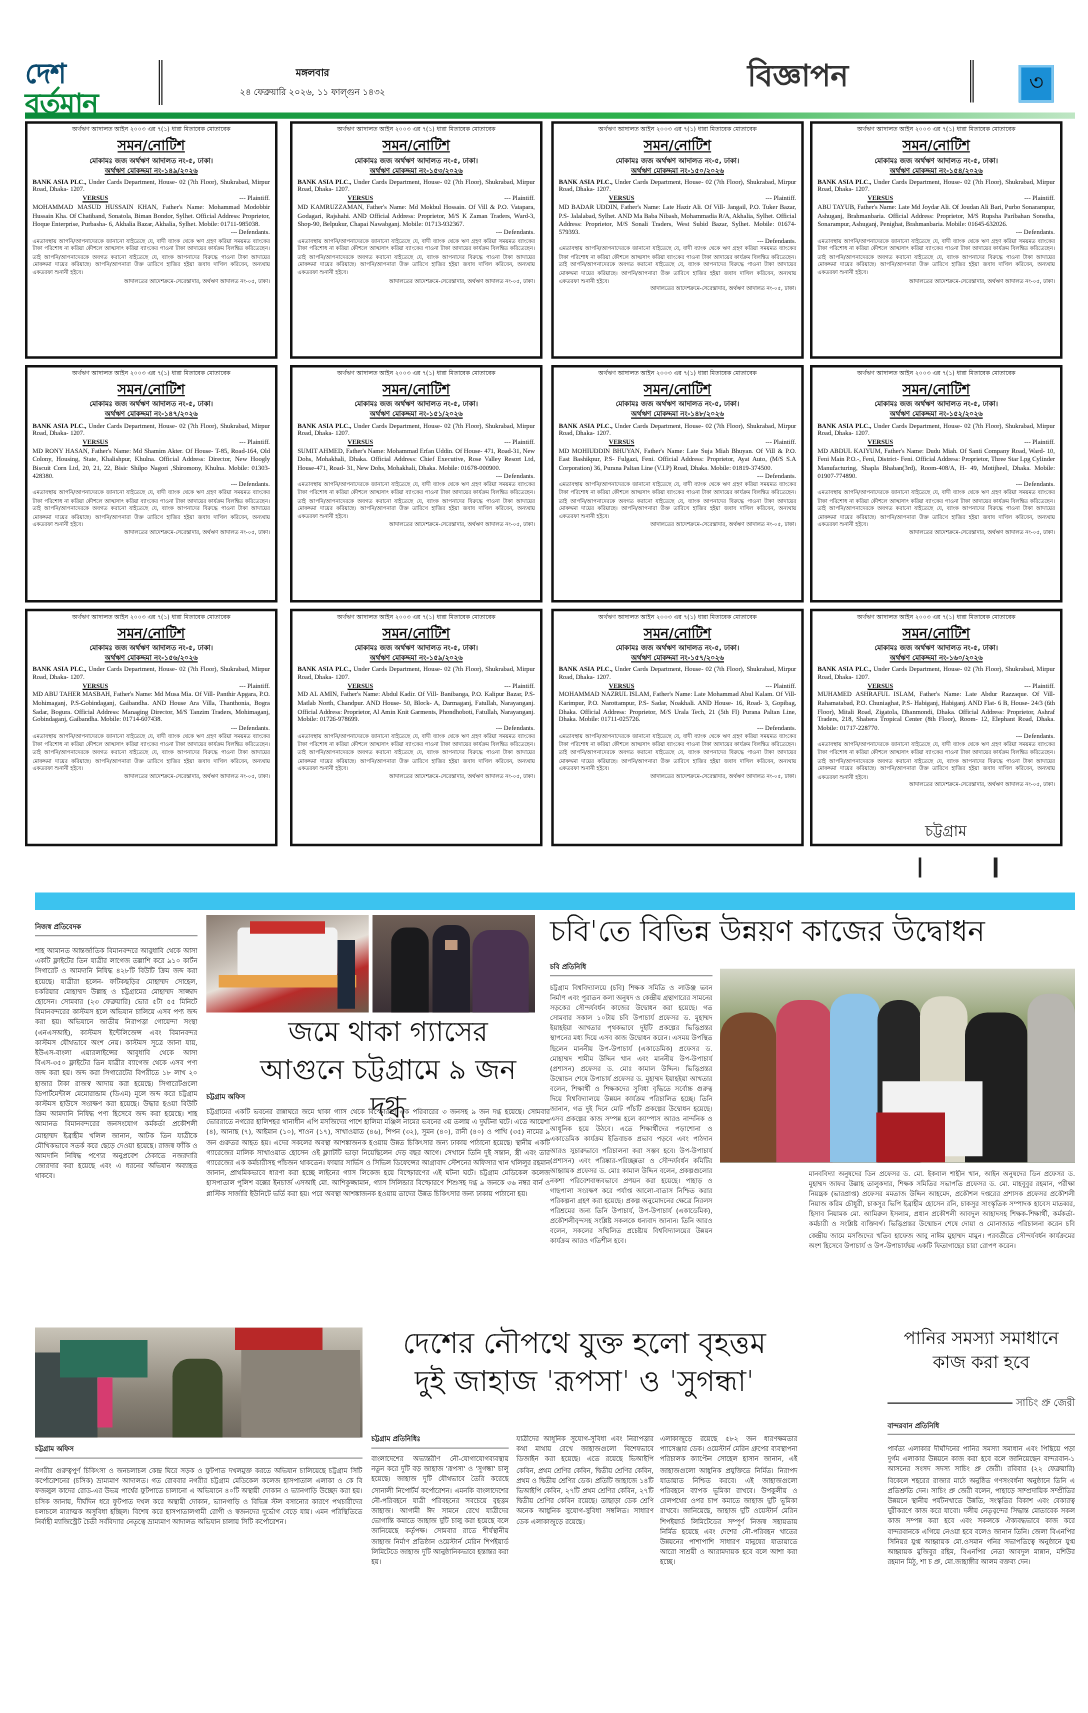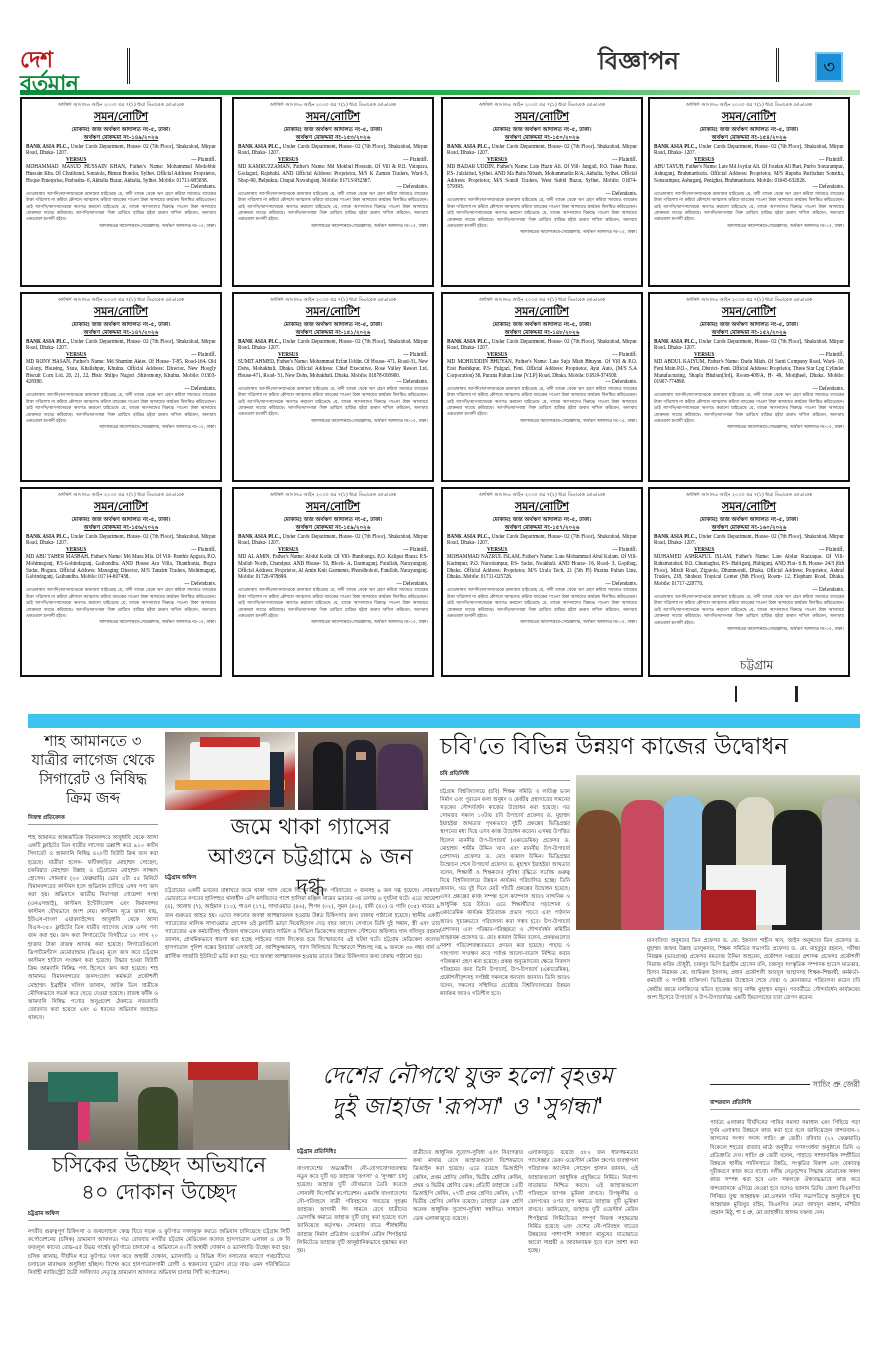--- a/index.html
+++ b/index.html
@@ -3,21 +3,21 @@
 <meta charset="utf-8">
 <style>
   * { box-sizing: border-box; margin: 0; padding: 0; }
   html, body { width: 870px; height: 1370px; background: #fff; overflow: hidden; }
   body { font-family: "Liberation Serif", serif; color: #111; position: relative; }
 
   
   .masthead { position: absolute; left: 20px; top: 48px; width: 840px; height: 40px; }
   .logo { position: absolute; left: 0; top: 0; width: 95px; height: 36px; }
   .logo-main { font-family: "DejaVu Sans", sans-serif; font-weight: bold; font-size: 22px; line-height: 24px; letter-spacing: -0.5px; }
-  .logo-red { color: #b91c1c; }
+  .logo-red { color: #0c4a6e; }
   .logo-green { color: #0a8a3a; }
   .logo-tag { font-size: 5px; color: #333; margin-left: 38px; letter-spacing: 1px; font-family: "DejaVu Sans", sans-serif; }
   .vbar { position: absolute; width: 3px; border-left: 1px solid #222; border-right: 1px solid #222; }
   .date-block { position: absolute; left: 130px; top: 4px; width: 200px; text-align: center; font-family: "DejaVu Sans", sans-serif; }
   .day { font-size: 8px; font-weight: bold; }
   .date { font-size: 7px; margin-top: 3px; }
   .section-title { position: absolute; left: 578px; top: -6px; font-family: "DejaVu Sans", sans-serif; font-size: 24px; color: #333; font-weight: 700; }
   .page-num { position: absolute; left: 795px; top: 4px; width: 28px; height: 30px; background: #1a8fd6; border: 2px solid #7dc6ef; color: #111; font-family: "DejaVu Sans", sans-serif; font-size: 18px; text-align: center; line-height: 26px; }
   .green-rule { position: absolute; left: 20px; top: 90px; width: 840px; height: 5px; background: linear-gradient(90deg, #0a8a3a 0%, #2fb34d 60%, #bfe6c4 100%); }
 
@@ -52,20 +52,24 @@
 </style>
 </head>
 <body>
 
 <div class="masthead">
   <div class="logo">
     <div class="logo-main"><span class="logo-red">দেশ</span> <span class="logo-green">বর্তমান</span></div>
     <div class="logo-tag">আ মা দে র জ ন তা র দৈ নি ক</div>
   </div>
   <div class="vbar" style="left:107px; top:0; height:36px;"></div>
+  <div class="date-block">
+    <div class="day">মঙ্গলবার</div>
+    <div class="date">২৪ ফেব্রুয়ারি ২০২৬, ১১ ফাল্গুন ১৪৩২</div>
+  </div>
   <div class="section-title">বিজ্ঞাপন</div>
   <div class="vbar" style="left:756px; top:0; height:34px;"></div>
   <div class="page-num">৩</div>
 </div>
 <div class="green-rule"></div>
 
 <div class="ads" id="ads">
     <div class="ad" style="left: 0px; top: 0px;">
       <div class="law">অর্থঋণ আদালত আইন ২০০৩ এর ৭(১) ধারা মিতাবেক মোতাবেক</div>
       <div class="title">সমন/নোটিশ</div>
@@ -247,21 +251,20 @@
       <div class="sign">আদালতের আদেশক্রমে-সেরেস্তাদার, অর্থঋণ আদালত নং-০৫, ঢাকা।</div>
     </div>
   </div>
 
 <div class="sect-bar1"></div>
 <div class="sect-label">চট্টগ্রাম</div>
 <div class="sect-bar2"></div>
 <div class="blue-rule"></div>
 
 <div style="position:absolute; left:28px; top:732px; width:130px;">
-  <div class="story-head" style="font-size:15px; line-height:19px;">শাহ আমানতে ৩ যাত্রীর লাগেজ থেকে সিগারেট ও নিষিদ্ধ ক্রিম জব্দ</div>
   <div class="byline" style="margin-top:6px;">নিজস্ব প্রতিবেদক</div>
   <div class="copy" style="margin-top:8px; height:262px; overflow:hidden;">শাহ আমানত আন্তর্জাতিক বিমানবন্দরে আবুধাবি থেকে আসা একটি ফ্লাইটের তিন যাত্রীর লাগেজ তল্লাশি করে ৯১০ কার্টন সিগারেট ও আমদানি নিষিদ্ধ ৪২৮টি বিউটি ক্রিম জব্দ করা হয়েছে। যাত্রীরা হলেন- ফটিকছড়ির মোহাম্মদ সোহেল, চকরিয়ার মোহাম্মদ উল্লাহ ও চট্টগ্রামের মোহাম্মদ সাজ্জাদ হোসেন। সোমবার (২৩ ফেব্রুয়ারি) ভোর ৫টা ৫৫ মিনিটে বিমানবন্দরের কাস্টমস হলে অভিযান চালিয়ে এসব পণ্য জব্দ করা হয়। অভিযানে জাতীয় নিরাপত্তা গোয়েন্দা সংস্থা (এনএসআই), কাস্টমস ইন্টেলিজেন্স এবং বিমানবন্দর কাস্টমস যৌথভাবে অংশ নেয়। কাস্টমস সূত্রে জানা যায়, ইউএস-বাংলা এয়ারলাইন্সের আবুধাবি থেকে আসা বিএস-৩৫০ ফ্লাইটের তিন যাত্রীর ব্যাগেজ থেকে এসব পণ্য জব্দ করা হয়। জব্দ করা সিগারেটের বিপরীতে ১৮ লাখ ২০ হাজার টাকা রাজস্ব আদায় করা হয়েছে। সিগারেটগুলো ডিপার্টমেন্টাল মেমোরান্ডাম (ডিএম) মূলে জব্দ করে চট্টগ্রাম কাস্টমস হাউসে সংরক্ষণ করা হয়েছে। উদ্ধার হওয়া বিউটি ক্রিম আমদানি নিষিদ্ধ পণ্য হিসেবে জব্দ করা হয়েছে। শাহ আমানত বিমানবন্দরের জনসংযোগ কর্মকর্তা প্রকৌশলী মোহাম্মদ ইব্রাহীম খলিল জানান, আটক তিন যাত্রীকে মৌখিকভাবে সতর্ক করে ছেড়ে দেওয়া হয়েছে। রাজস্ব ফাঁকি ও আমদানি নিষিদ্ধ পণ্যের অনুপ্রবেশ ঠেকাতে নজরদারি জোরদার করা হয়েছে এবং এ ধরনের অভিযান অব্যাহত থাকবে।</div>
 </div>
 
 <div class="photo" style="left:165px; top:732px; width:130px; height:78px; background:linear-gradient(160deg,#8b7d72 0%,#c7bfb6 35%,#e6e0d8 50%,#b72c2a 70%,#6d5a4a 100%);">
   <div class="ph" style="left:25px; top:10px; width:80px; height:40px; background:#f2f2f2; border-radius:4px;"></div>
   <div class="ph" style="left:35px; top:5px; width:60px; height:10px; background:#c9302c;"></div>
   <div class="ph" style="left:10px; top:48px; width:110px; height:10px; background:#e8a24a;"></div>
   <div class="ph" style="left:105px; top:20px; width:14px; height:55px; background:#1f2a3a;"></div>
 </div>
@@ -307,39 +310,39 @@
 <div class="photo" style="left:28px; top:1062px; width:262px; height:88px; background:linear-gradient(180deg,#c9c4b8 0%,#8b8478 60%,#6e685e 100%);">
   <div class="ph" style="left:0; top:20px; width:50px; height:68px; background:#3f4a4a;"></div>
   <div class="ph" style="left:20px; top:10px; width:70px; height:30px; background:#2c6f5a;"></div>
   <div class="ph" style="left:110px; top:25px; width:40px; height:63px; background:#3e4a2c; border-radius:14px 14px 0 0;"></div>
   <div class="ph" style="left:160px; top:0; width:70px; height:18px; background:#b82828;"></div>
   <div class="ph" style="left:165px; top:18px; width:95px; height:70px; background:#8a8378;"></div>
   <div class="ph" style="left:50px; top:40px; width:12px; height:40px; background:#d63c70;"></div>
 </div>
 
 <div style="position:absolute; left:28px; top:1152px; width:262px;">
-  <div class="story-head" style="font-size:21px; line-height:27px; padding:0 20px;">চসিকের উচ্ছেদ অভিযানে ৪০ দোকান উচ্ছেদ</div>
   <div class="byline" style="margin-top:4px;">চট্টগ্রাম অফিস</div>
   <div class="copy" style="margin-top:6px; height:70px; overflow:hidden;">নগরীর গুরুত্বপূর্ণ চিকিৎসা ও জনচলাচল কেন্দ্র ঘিরে সড়ক ও ফুটপাত দখলমুক্ত করতে অভিযান চালিয়েছে চট্টগ্রাম সিটি কর্পোরেশনের (চসিক) ভ্রাম্যমাণ আদালত। গত রোববার নগরীর চট্টগ্রাম মেডিকেল কলেজ হাসপাতাল এলাকা ও কে বি ফজলুল কাদের রোড-এর উভয় পার্শ্বের ফুটপাতে চালানো এ অভিযানে ৪০টি অস্থায়ী দোকান ও ভ্যানগাড়ি উচ্ছেদ করা হয়। চসিক জানায়, দীর্ঘদিন ধরে ফুটপাত দখল করে অস্থায়ী দোকান, ভ্যানগাড়ি ও বিভিন্ন স্টল বসানোর কারণে পথচারীদের চলাচলে মারাত্মক অসুবিধা হচ্ছিল। বিশেষ করে হাসপাতালগামী রোগী ও স্বজনদের দুর্ভোগ বেড়ে যায়। এমন পরিস্থিতিতে নির্বাহী ম্যাজিস্ট্রেট চৈতী সর্ববিদ্যার নেতৃত্বে ভ্রাম্যমাণ আদালত অভিযান চালায় সিটি কর্পোরেশন।</div>
 </div>
 
 <div style="position:absolute; left:295px; top:1060px; width:345px;">
-  <div class="story-head" style="font-size:23px; line-height:31px; padding:0 20px;font-style:italic;">দেশের নৌপথে যুক্ত হলো বৃহত্তম দুই জাহাজ 'রূপসা' ও 'সুগন্ধা'</div>
+  <div class="story-head" style="font-size:23px; line-height:31px; padding:0 20px;">দেশের নৌপথে যুক্ত হলো বৃহত্তম দুই জাহাজ 'রূপসা' ও 'সুগন্ধা'</div>
 </div>
 <div style="position:absolute; left:297px; top:1148px; width:110px;">
   <div class="byline">চট্টগ্রাম প্রতিনিধিঃ</div>
   <div class="copy" style="margin-top:5px; height:175px; overflow:hidden;">বাংলাদেশের অভ্যন্তরীণ নৌ-যোগাযোগব্যবস্থায় নতুন করে দুটি বড় জাহাজ 'রূপসা' ও 'সুগন্ধা' চালু হয়েছে। জাহাজ দুটি যৌথভাবে তৈরি করেছে সোনালী নিপোর্টর্ম কর্পোরেশন। এমনকি বাংলাদেশের নৌ-পরিবহনে যাত্রী পরিবহনের সবচেয়ে বৃহত্তম জাহাজ। আগামী ঈদ সামনে রেখে যাত্রীদের ভোগান্তি কমাতে জাহাজ দুটি চালু করা হয়েছে বলে জানিয়েছে কর্তৃপক্ষ। সোমবার রাতে শীর্ষস্থানীয় জাহাজ নির্মাণ প্রতিষ্ঠান ওয়েস্টার্ন মেরিন শিপইয়ার্ড লিমিটেডে জাহাজ দুটি আনুষ্ঠানিকভাবে হস্তান্তর করা হয়।</div>
 </div>
 <div style="position:absolute; left:413px; top:1148px; width:110px;">
   <div class="copy" style="height:180px; overflow:hidden;">যাত্রীদের আধুনিক সুযোগ-সুবিধা এবং নিরাপত্তার কথা মাথায় রেখে জাহাজগুলো বিশেষভাবে ডিজাইন করা হয়েছে। এতে রয়েছে ভিআইপি কেবিন, প্রথম শ্রেণির কেবিন, দ্বিতীয় শ্রেণির কেবিন, প্রথম ও দ্বিতীয় শ্রেণির ডেক। প্রতিটি জাহাজে ১৪টি ভিআইপি কেবিন, ২৭টি প্রথম শ্রেণির কেবিন, ২৭টি দ্বিতীয় শ্রেণির কেবিন রয়েছে। তাছাড়া ডেক শ্রেণি অনেক আধুনিক সুযোগ-সুবিধা সম্বলিত। সাধারণ ডেক এলাকাজুড়ে রয়েছে।</div>
 </div>
 <div style="position:absolute; left:528px; top:1148px; width:110px;">
   <div class="copy" style="height:180px; overflow:hidden;">এলাকাজুড়ে রয়েছে ৫৮২ জন ধারণক্ষমতার প্যাসেঞ্জার ডেক। ওয়েস্টার্ন মেরিন গ্রুপের ব্যবস্থাপনা পরিচালক ক্যাপ্টেন সোহেল হাসান জানান, এই জাহাজগুলো আধুনিক প্রযুক্তিতে নির্মিত। নিরাপদ যাতায়াত নিশ্চিত করবে। এই জাহাজগুলো পরিবহনে ব্যাপক ভূমিকা রাখবে। উপকূলীয় ও রেলপথের ওপর চাপ কমাতে জাহাজ দুটি ভূমিকা রাখবে। জানিয়েছে, জাহাজ দুটি ওয়েস্টার্ন মেরিন শিপইয়ার্ড লিমিটেডের সম্পূর্ণ নিজস্ব সহায়তায় নির্মিত হয়েছে এবং দেশের নৌ-পরিবহন খাতের উন্নয়নের পাশাপাশি সাধারণ মানুষের যাতায়াতে আরো সাশ্রয়ী ও আরামদায়ক হবে বলে আশা করা হচ্ছে।</div>
 </div>
 
 <div style="position:absolute; left:710px; top:1062px; width:150px;">
+  <div class="story-head" style="font-size:14px; line-height:19px; padding:0 6px;">পানির সমস্যা সমাধানে কাজ করা হবে</div>
   <div style="display:flex; align-items:center; margin-top:16px;">
     <span style="flex:1; border-top:1px solid #222; margin-right:3px;"></span>
     <span style="font-family:'DejaVu Sans',sans-serif; font-size:8px; color:#333;">সাচিং প্রু জেরী</span>
   </div>
   <div class="byline" style="margin-top:8px;">বান্দরবান প্রতিনিধি</div>
   <div class="copy" style="margin-top:8px; height:150px; overflow:hidden;">পার্বত্য এলাকার দীর্ঘদিনের পানির সমস্যা সমাধান এবং পিছিয়ে পড়া দুর্গম এলাকার উন্নয়নে কাজ করা হবে বলে জানিয়েছেন বান্দরবান-১ আসনের সংসদ সদস্য সাচিং প্রু জেরী। রবিবার (২২ ফেব্রুয়ারি) বিকেলে শহরের রাজার মাঠে অনুষ্ঠিত গণসংবর্ধনা অনুষ্ঠানে তিনি এ প্রতিশ্রুতি দেন। সাচিং প্রু জেরী বলেন, পাহাড়ে সাম্প্রদায়িক সম্প্রীতির উন্নয়নে স্থানীয় পর্যটনখাতে উন্নতি, সংস্কৃতির বিকাশ এবং বেকারত্ব দূরীকরণে কাজ করে যাবো। দলীয় নেতৃবৃন্দের সিদ্ধান্ত মোতাবেক সকল কাজ সম্পন্ন করা হবে এবং সকলকে ঐক্যবদ্ধভাবে কাজ করে বান্দরবানকে এগিয়ে নেওয়া হবে বলেও জানান তিনি। জেলা বিএনপির সিনিয়র যুগ্ম আহ্বায়ক মো.ওসমান গনির সভাপতিত্বে অনুষ্ঠানে যুগ্ম আহ্বায়ক মুজিবুর রহিম, বিএনপির নেতা আবদুল মান্নান, মশিউর রহমান মিঠু, শা চ প্রু, মো.জাহাঙ্গীর আলম বক্তব্য দেন।</div>
 </div>
 
 </body></html>

